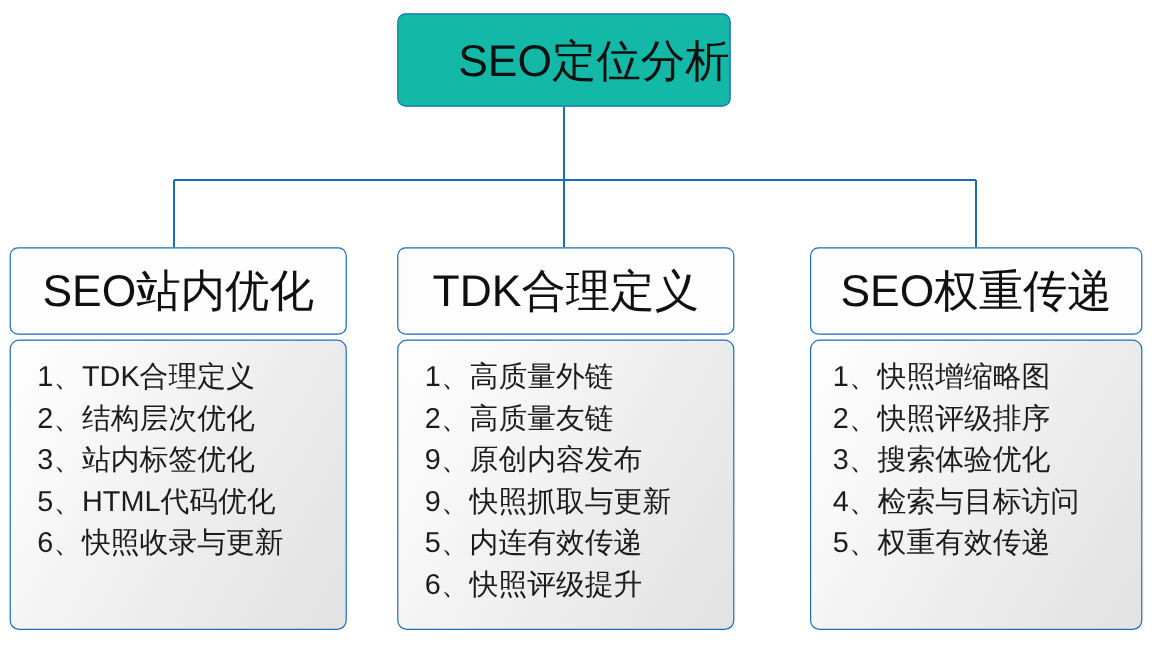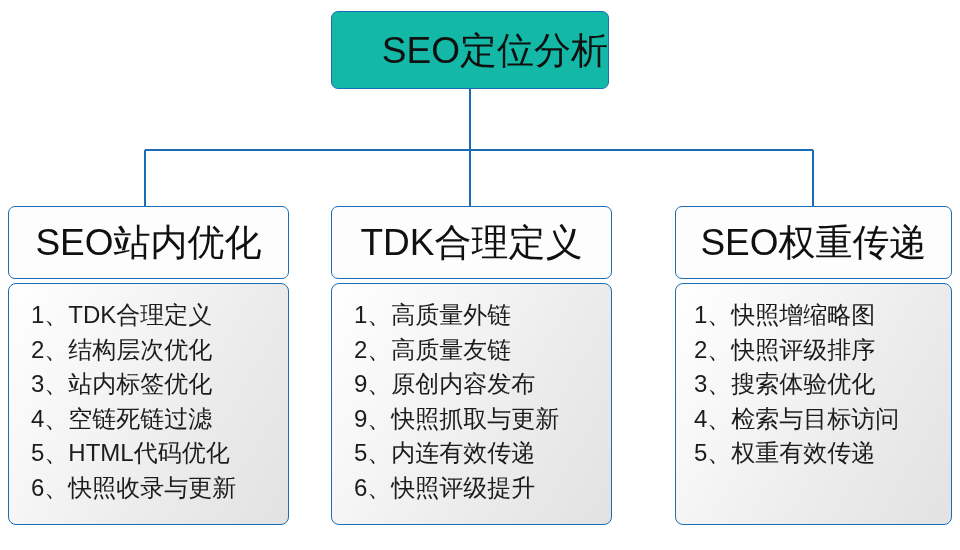--- a/index.html
+++ b/index.html
@@ -121,21 +121,20 @@
 
   <div class="column col-1">
     <div class="branch-head">
       <span class="branch-label">SEO站内优化</span>
     </div>
     <div class="branch-list">
       <ol>
         <li>1、TDK合理定义</li>
         <li>2、结构层次优化</li>
         <li>3、站内标签优化</li>
-        <li>4、空链死链过滤</li>
         <li>5、HTML代码优化</li>
         <li>6、快照收录与更新</li>
       </ol>
     </div>
   </div>
 
   <div class="column col-2">
     <div class="branch-head">
       <span class="branch-label">TDK合理定义</span>
     </div>

